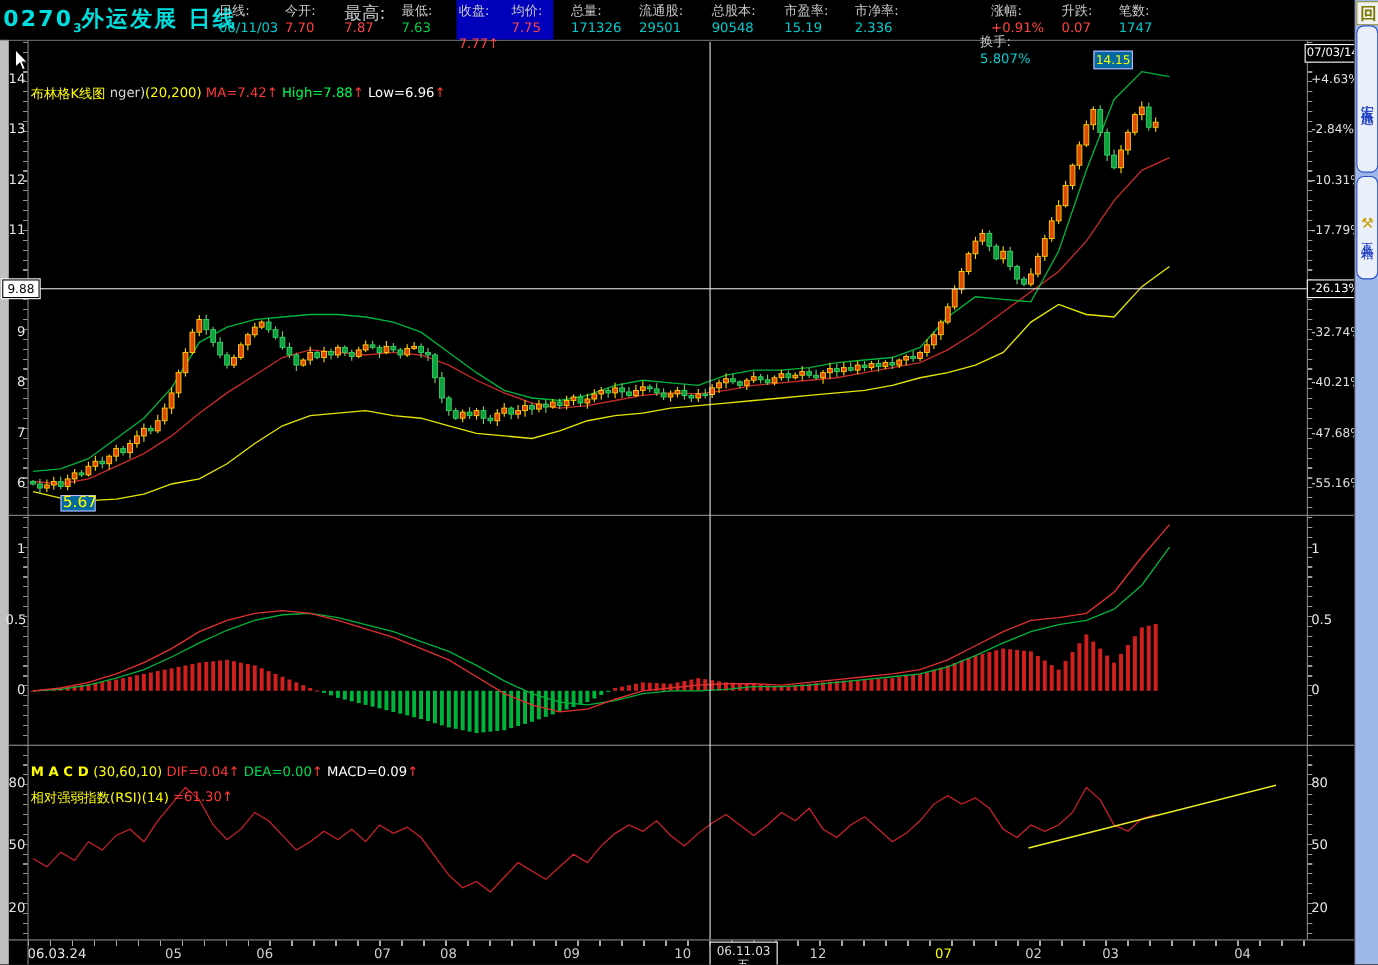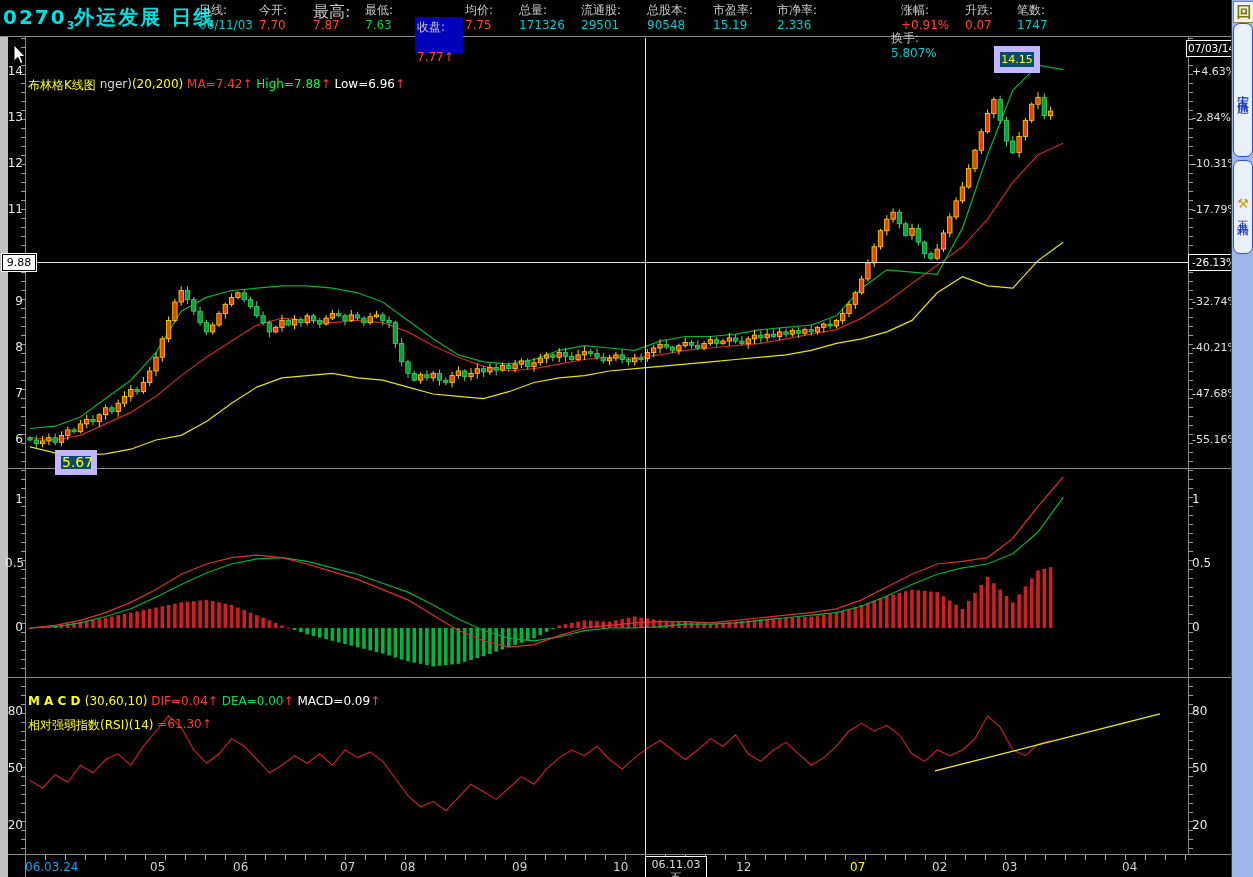--- a/index.html
+++ b/index.html
@@ -11,21 +11,21 @@
   #title sub{font-size:11px;letter-spacing:0;}
   .hdr{height:15px;font-size:12px;display:flex;white-space:pre;z-index:6;margin-top:36px;}
   .gray-strip{background:#c0c0c0;}
   .divider{background:#8a8a8a;z-index:4;}
   .crosshair{background:#e0e0e0;z-index:5;}
   .vticks{width:4px;background:repeating-linear-gradient(180deg,#999 0 1px,transparent 1px 9px);}
   .hticks{height:5px;background:repeating-linear-gradient(90deg,#aaa 0 1px,transparent 1px 20px);}
   .boxlabel{font-size:11px;line-height:13px;text-align:center;z-index:8;padding:1px 1px;}
   .ybox{background:#fff;color:#000;border:1px solid #000;box-shadow:0 0 0 1px #fff;}
   .wbox{background:#000;color:#fff;border:1px solid #fff;}
-  .ylw{background:#0c4a6e;color:#ffff00;border:6px solid #c4b5fd;text-align:center;}
+  .ylw{background:#0369a1;color:#ffff00;border:1px solid #c4b5fd;text-align:center;}
   #dock{left:1231px;top:0;width:22px;height:877px;background:#9db8e8;border-left:1px solid #3a3a3a;z-index:9;}
   .dock-tab{position:absolute;left:1px;width:18px;background:#e9f0fc;border:1px solid #2b50c8;
             border-radius:7px;color:#1c3bbf;font-size:12px;display:flex;flex-direction:column;
             align-items:center;justify-content:center;line-height:14px;}
   .vtext{writing-mode:vertical-rl;text-orientation:upright;letter-spacing:2px;}
   #logo-tile{position:absolute;left:1px;top:1px;width:20px;height:20px;background:#f2f2f2;
              border:1px solid #8a8a3a;color:#7a7a00;font-weight:bold;font-size:15px;
              display:flex;align-items:center;justify-content:center;}
 </style>
 </head>
@@ -45,21 +45,21 @@
           <div style="position: absolute; left: 2px; top: 18px; font-size: 12px; color: rgb(255, 68, 68); white-space: nowrap;">7.70</div>
         </div>
         <div style="position: absolute; left: 311px; top: 0px; width: 52px; height: 36px;">
           <div style="position: absolute; left: 2px; top: 2px; font-size: 16px; color: rgb(200, 200, 200); white-space: nowrap;">最高:</div>
           <div style="position: absolute; left: 2px; top: 18px; font-size: 12px; color: rgb(255, 68, 68); white-space: nowrap;">7.87</div>
         </div>
         <div style="position: absolute; left: 363px; top: 0px; width: 52px; height: 36px;">
           <div style="position: absolute; left: 2px; top: 2px; font-size: 12px; color: rgb(200, 200, 200); white-space: nowrap;">最低:</div>
           <div style="position: absolute; left: 2px; top: 18px; font-size: 12px; color: rgb(0, 204, 68); white-space: nowrap;">7.63</div>
         </div>
-        <div style="position: absolute; left: 415px; top: 17px; width: 48px; height: 36px; background: rgb(0, 0, 187);">
+        <div style="position: absolute; left: 415px; top: 0px; width: 48px; height: 36px; background: rgb(0, 0, 187); padding-left: 40px;">
           <div style="position: absolute; left: 2px; top: 2px; font-size: 12px; color: rgb(200, 200, 200); white-space: nowrap;">收盘:</div>
           <div style="position: absolute; left: 2px; top: 18px; font-size: 12px; color: rgb(255, 68, 68); white-space: nowrap; margin-top: 15px;">7.77<span style="color: rgb(255, 68, 68);">↑</span></div>
         </div>
         <div style="position: absolute; left: 463px; top: 0px; width: 54px; height: 36px;">
           <div style="position: absolute; left: 2px; top: 2px; font-size: 12px; color: rgb(200, 200, 200); white-space: nowrap;">均价:</div>
           <div style="position: absolute; left: 2px; top: 18px; font-size: 12px; color: rgb(255, 68, 68); white-space: nowrap;">7.75</div>
         </div>
         <div style="position: absolute; left: 517px; top: 0px; width: 62px; height: 36px;">
           <div style="position: absolute; left: 2px; top: 2px; font-size: 12px; color: rgb(200, 200, 200); white-space: nowrap;">总量:</div>
           <div style="position: absolute; left: 2px; top: 18px; font-size: 12px; color: rgb(0, 204, 204); white-space: nowrap;">171326</div>
@@ -672,21 +672,21 @@
     <div style="position: absolute; white-space: nowrap; left: 5px; top: 556px; width: 18px; text-align: right; font-size: 12px; color: rgb(232, 232, 232);">0.5</div>
     <div style="position: absolute; white-space: nowrap; left: 1192px; top: 556px; font-size: 12px; color: rgb(232, 232, 232);">0.5</div>
     <div style="position: absolute; white-space: nowrap; left: 5px; top: 620px; width: 18px; text-align: right; font-size: 12px; color: rgb(232, 232, 232);">0</div>
     <div style="position: absolute; white-space: nowrap; left: 1192px; top: 620px; font-size: 12px; color: rgb(232, 232, 232);">0</div>
     <div style="position: absolute; white-space: nowrap; left: 3px; top: 704px; width: 20px; text-align: right; font-size: 12px; color: rgb(232, 232, 232);">80</div>
     <div style="position: absolute; white-space: nowrap; left: 1192px; top: 704px; font-size: 12px; color: rgb(232, 232, 232);">80</div>
     <div style="position: absolute; white-space: nowrap; left: 3px; top: 761px; width: 20px; text-align: right; font-size: 12px; color: rgb(232, 232, 232);">50</div>
     <div style="position: absolute; white-space: nowrap; left: 1192px; top: 761px; font-size: 12px; color: rgb(232, 232, 232);">50</div>
     <div style="position: absolute; white-space: nowrap; left: 3px; top: 818px; width: 20px; text-align: right; font-size: 12px; color: rgb(232, 232, 232);">20</div>
     <div style="position: absolute; white-space: nowrap; left: 1192px; top: 818px; font-size: 12px; color: rgb(232, 232, 232);">20</div>
-    <div style="position: absolute; white-space: nowrap; left: 25px; top: 860px; font-size: 12px; color: #0ea5e9;">06.03.24</div>
+    <div style="position: absolute; white-space: nowrap; left: 25px; top: 860px; font-size: 12px; color: #e5e5e5;">06.03.24</div>
     <div style="position: absolute; white-space: nowrap; left: 150px; top: 860px; font-size: 12px; color: rgb(208, 208, 208);">05</div>
     <div style="position: absolute; white-space: nowrap; left: 233px; top: 860px; font-size: 12px; color: rgb(208, 208, 208);">06</div>
     <div style="position: absolute; white-space: nowrap; left: 340px; top: 860px; font-size: 12px; color: rgb(208, 208, 208);">07</div>
     <div style="position: absolute; white-space: nowrap; left: 400px; top: 860px; font-size: 12px; color: rgb(208, 208, 208);">08</div>
     <div style="position: absolute; white-space: nowrap; left: 512px; top: 860px; font-size: 12px; color: rgb(208, 208, 208);">09</div>
     <div style="position: absolute; white-space: nowrap; left: 613px; top: 860px; font-size: 12px; color: rgb(208, 208, 208);">10</div>
     <div style="position: absolute; white-space: nowrap; left: 736px; top: 860px; font-size: 12px; color: rgb(208, 208, 208);">12</div>
     <div style="position: absolute; white-space: nowrap; left: 850px; top: 860px; font-size: 12px; color: rgb(255, 255, 0);">07</div>
     <div style="position: absolute; white-space: nowrap; left: 932px; top: 860px; font-size: 12px; color: rgb(208, 208, 208);">02</div>
     <div style="position: absolute; white-space: nowrap; left: 1002px; top: 860px; font-size: 12px; color: rgb(208, 208, 208);">03</div>

